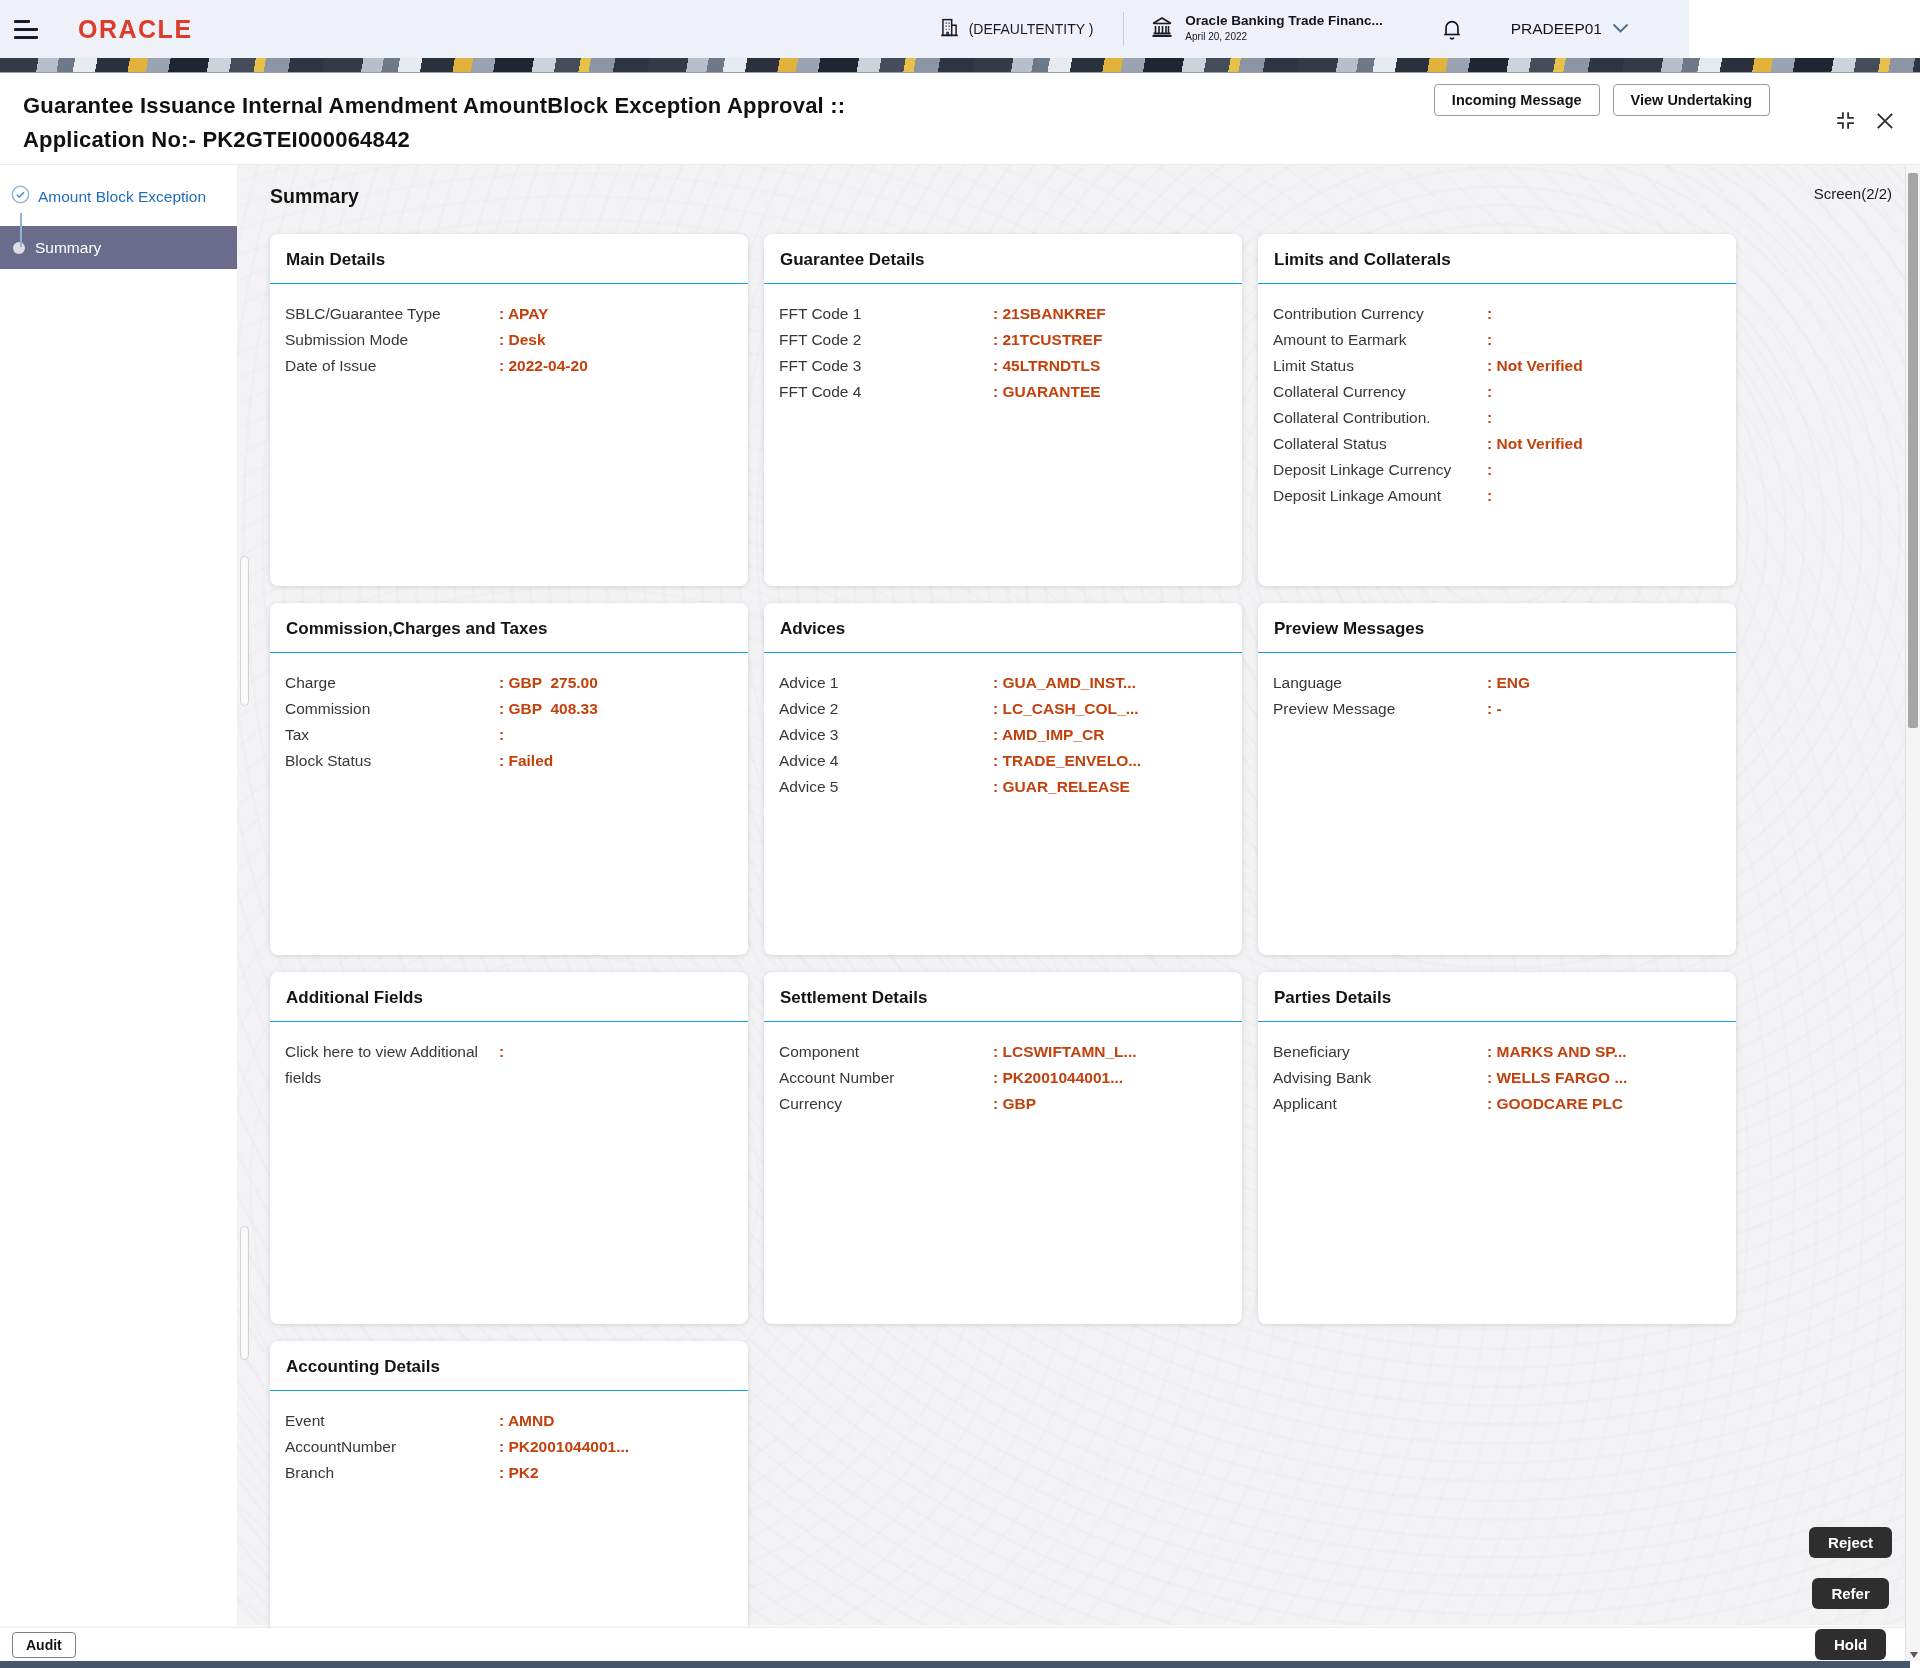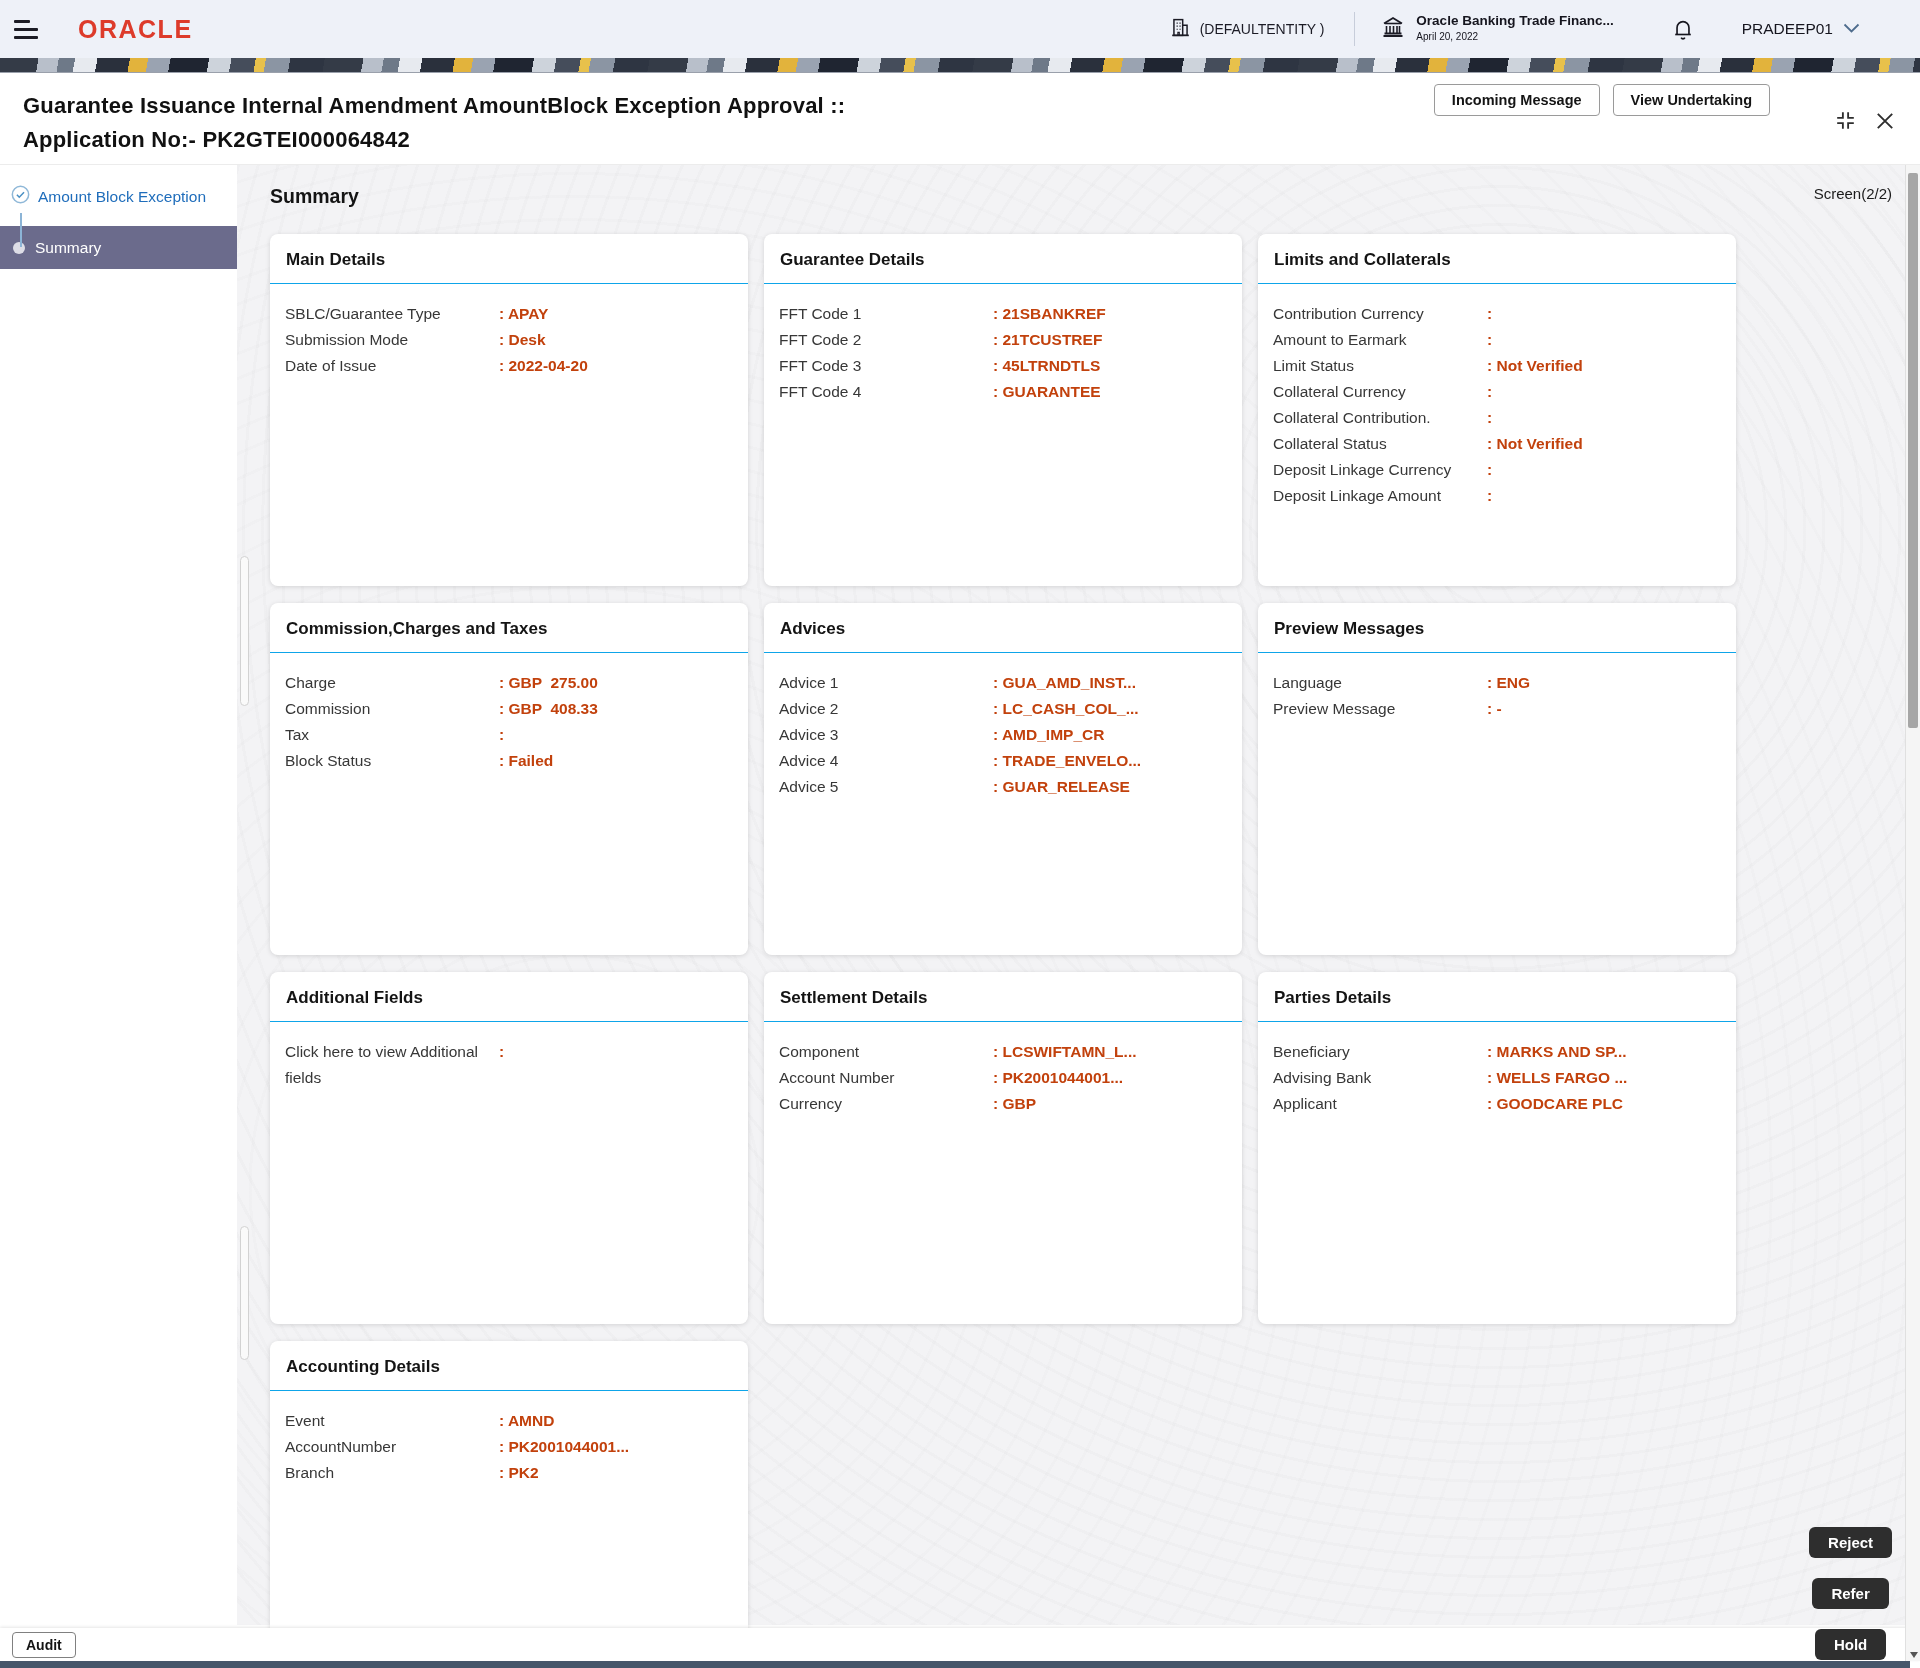--- a/index.html
+++ b/index.html
@@ -1,20 +1,20 @@
 <!DOCTYPE html>
 <html><head>
 <meta charset="utf-8">
 <style>
   * { margin:0; padding:0; box-sizing:border-box; }
   html,body { width:1920px; height:1668px; font-family:"Liberation Sans","DejaVu Sans",sans-serif; background:#fff; }
   .stage { position:relative; width:1920px; height:1668px; overflow:hidden; background:#fff; }
 
   
-  .topbar { position:absolute; top:0; left:0; width:1920px; height:58px; background:#eef1f8;
+  .topbar { position:absolute; top:0; left:0; width:1689px; height:58px; background:#eef1f8;
             display:flex; align-items:center; padding:0 60px 0 14px; }
   .hamburger { width:26px; height:20px; display:flex; flex-direction:column; justify-content:center; gap:5px; cursor:pointer; }
   .hamburger i { display:block; height:3px; background:#1b1b25; border-radius:1px; }
   .hamburger i:nth-child(1){ width:16px; }
   .hamburger i:nth-child(2){ width:24px; }
   .hamburger i:nth-child(3){ width:24px; }
   .brand { margin-left:38px; font-size:25px; font-weight:700; letter-spacing:1.5px; color:#dd3b2b; }
   .topbar-right { margin-left:auto; display:flex; align-items:center; }
   .chip { display:flex; align-items:center; gap:9px; font-size:14px; color:#1b1b25; }
   .tb-divider { width:1px; height:34px; background:#c7cdda; margin:0 26px 0 30px; }

